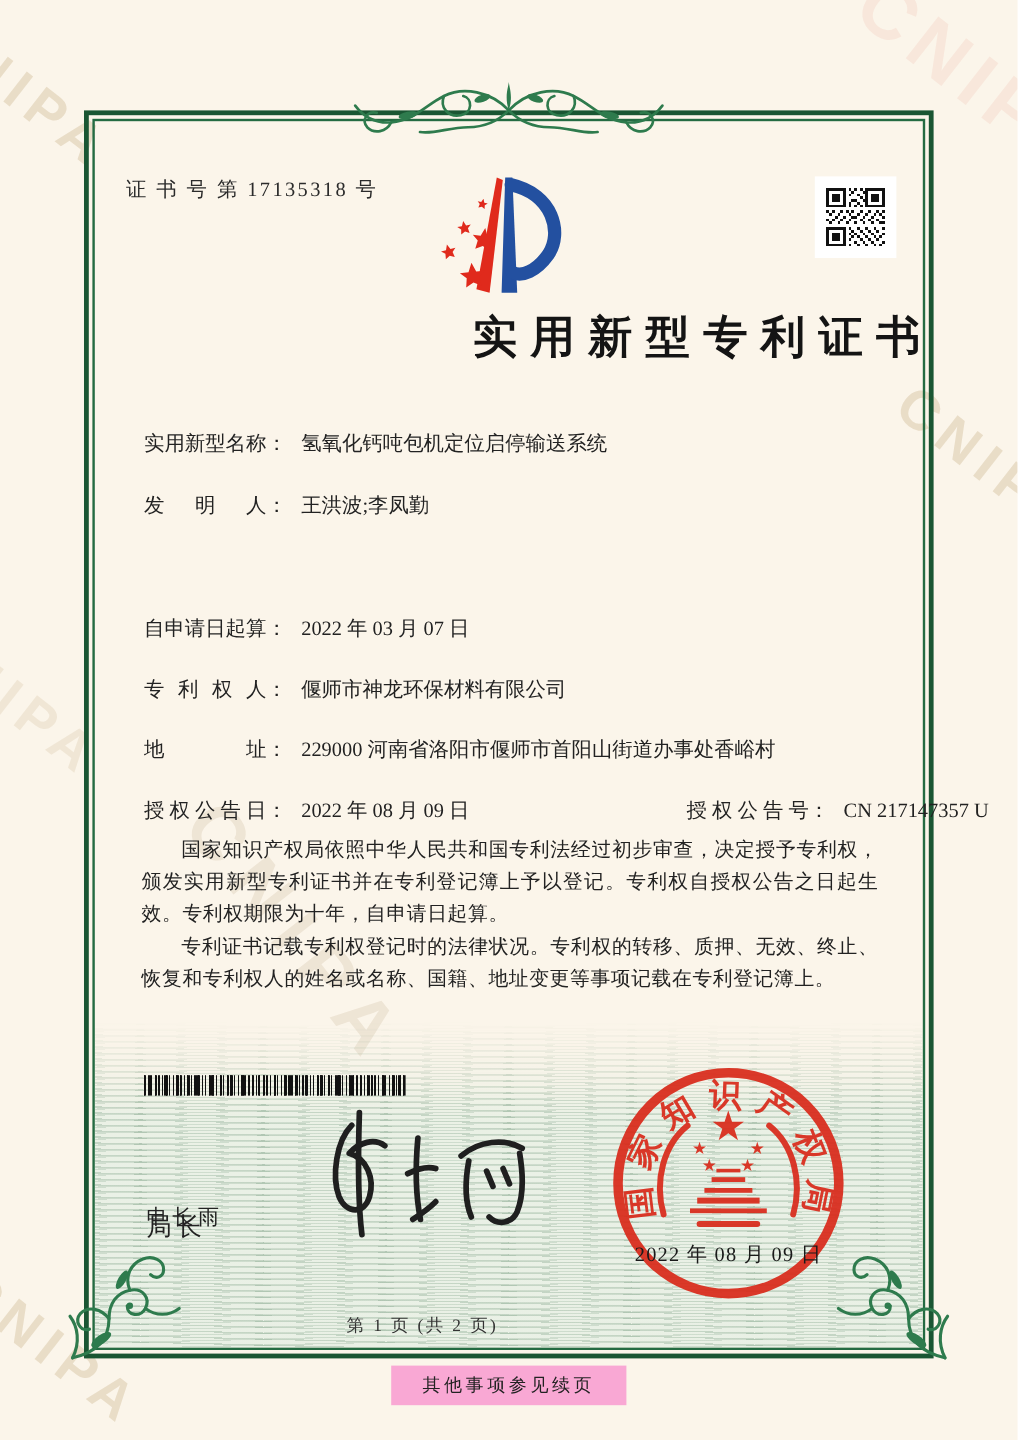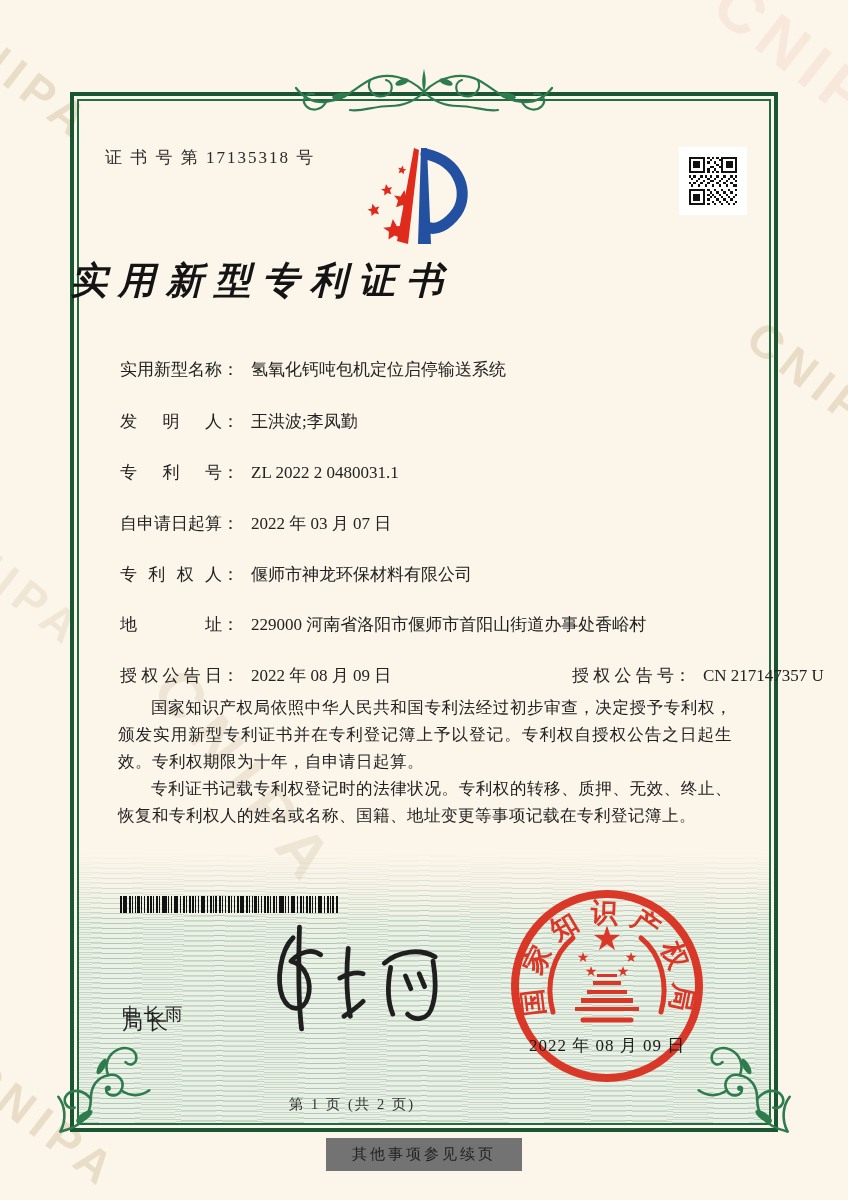--- a/index.html
+++ b/index.html
@@ -48,21 +48,21 @@
   .ornament-bl{left:50px; top:1034px;}
   .ornament-br{left:686px; top:1034px; transform:scaleX(-1);}
   
   .cert-no{position:absolute; left:105px; top:146px; z-index:3;
            font-size:17px; letter-spacing:2px; color:#2b2b2b;}
   .logo{position:absolute; left:362px; top:144px; width:122px; height:106px; z-index:3;}
   .qr{position:absolute; left:679px; top:147px; width:68px; height:68px;
       background:#fff; padding:0; z-index:3; display:flex; align-items:center; justify-content:center;}
   .qr svg{width:58px; height:58px;}
   .title{position:absolute; left:70px; top:256px; width:708px; z-index:3;
-         text-align:left; font-size:37px; font-weight:bold; letter-spacing:11px; color:#141414;font-style:italic;}
+         text-align:right; font-size:37px; font-weight:bold; letter-spacing:11px; color:#141414;}
   
   .field-row{position:absolute; left:120px; z-index:3; font-size:17px; white-space:nowrap;}
   .fl{display:inline-block; width:102px; text-align:justify; text-align-last:justify; vertical-align:bottom;}
   .colon{display:inline-block; margin-right:12px;}
   .grant-col2{position:absolute; left:452px; top:0;}
   
   .body-text{position:absolute; left:118px; top:694px; width:614px; z-index:3;
              font-size:16.5px; line-height:27px; letter-spacing:.5px; text-align:justify;}
   .body-text p{margin:0; text-indent:2em;}
   
@@ -73,21 +73,21 @@
       repeating-linear-gradient(90deg,rgba(0,0,0,0) 0 4px,#111 4px 6px,rgba(0,0,0,0) 6px 13px);
   }
   .signoff-title{position:absolute; left:122px; top:1008px; z-index:3; font-size:21px; letter-spacing:4px;}
   .signoff-name{position:absolute; left:122px; top:1002px; z-index:3; font-size:17.5px; letter-spacing:4px;}
   .signature{position:absolute; left:238px; top:918px; width:212px; height:118px; z-index:4;}
   .seal{position:absolute; left:497px; top:878px; width:220px; height:220px; z-index:4; opacity:.93;}
   .seal-date{position:absolute; left:529px; top:1034px; z-index:5; font-size:17px; letter-spacing:1px; color:#1a1a1a; white-space:nowrap;}
   .page-no{position:absolute; left:70px; top:1095px; width:564px; z-index:3;
            text-align:center; font-size:14.5px; letter-spacing:2px; color:#333;}
   .note-box{position:absolute; left:424px; top:1138px; transform:translateX(-50%); z-index:3;
-            background:#737373; padding:7px 26px; font-size:15px; letter-spacing:3px; color:#222; white-space:nowrap;}
+            background:#f9a8d4; padding:7px 26px; font-size:15px; letter-spacing:3px; color:#222; white-space:nowrap;}
 </style>
 </head>
 <body>
 
 <div id="page">
 
   <div class="wm wm-topleft">CNIPA</div>
   <div class="wm wm-right">CNIPA</div>
   <div class="wm wm-leftmid">CNIPA</div>
   <div class="wm wm-center">CNIPA</div>
@@ -195,23 +195,20 @@
   </div>
 
   <div class="title">实用新型专利证书</div>
 
   <div class="field-row" style="top:358px">
     <span class="fl">实用新型名称</span><span class="colon">：</span><span>氢氧化钙吨包机定位启停输送系统</span>
   </div>
   <div class="field-row" style="top:410px">
     <span class="fl">发明人</span><span class="colon">：</span><span>王洪波;李凤勤</span>
   </div>
-  <div class="field-row" style="top:461px">
-    <span class="fl">专利号</span><span class="colon">：</span><span>ZL 2022 2 0480031.1</span>
-  </div>
   <div class="field-row" style="top:512px">
     <span class="fl">自申请日起算</span><span class="colon">：</span><span>2022 年 03 月 07 日</span>
   </div>
   <div class="field-row" style="top:563px">
     <span class="fl">专利权人</span><span class="colon">：</span><span>偃师市神龙环保材料有限公司</span>
   </div>
   <div class="field-row" style="top:613px">
     <span class="fl">地址</span><span class="colon">：</span><span>229000  河南省洛阳市偃师市首阳山街道办事处香峪村</span>
   </div>
   <div class="field-row" style="top:664px">

